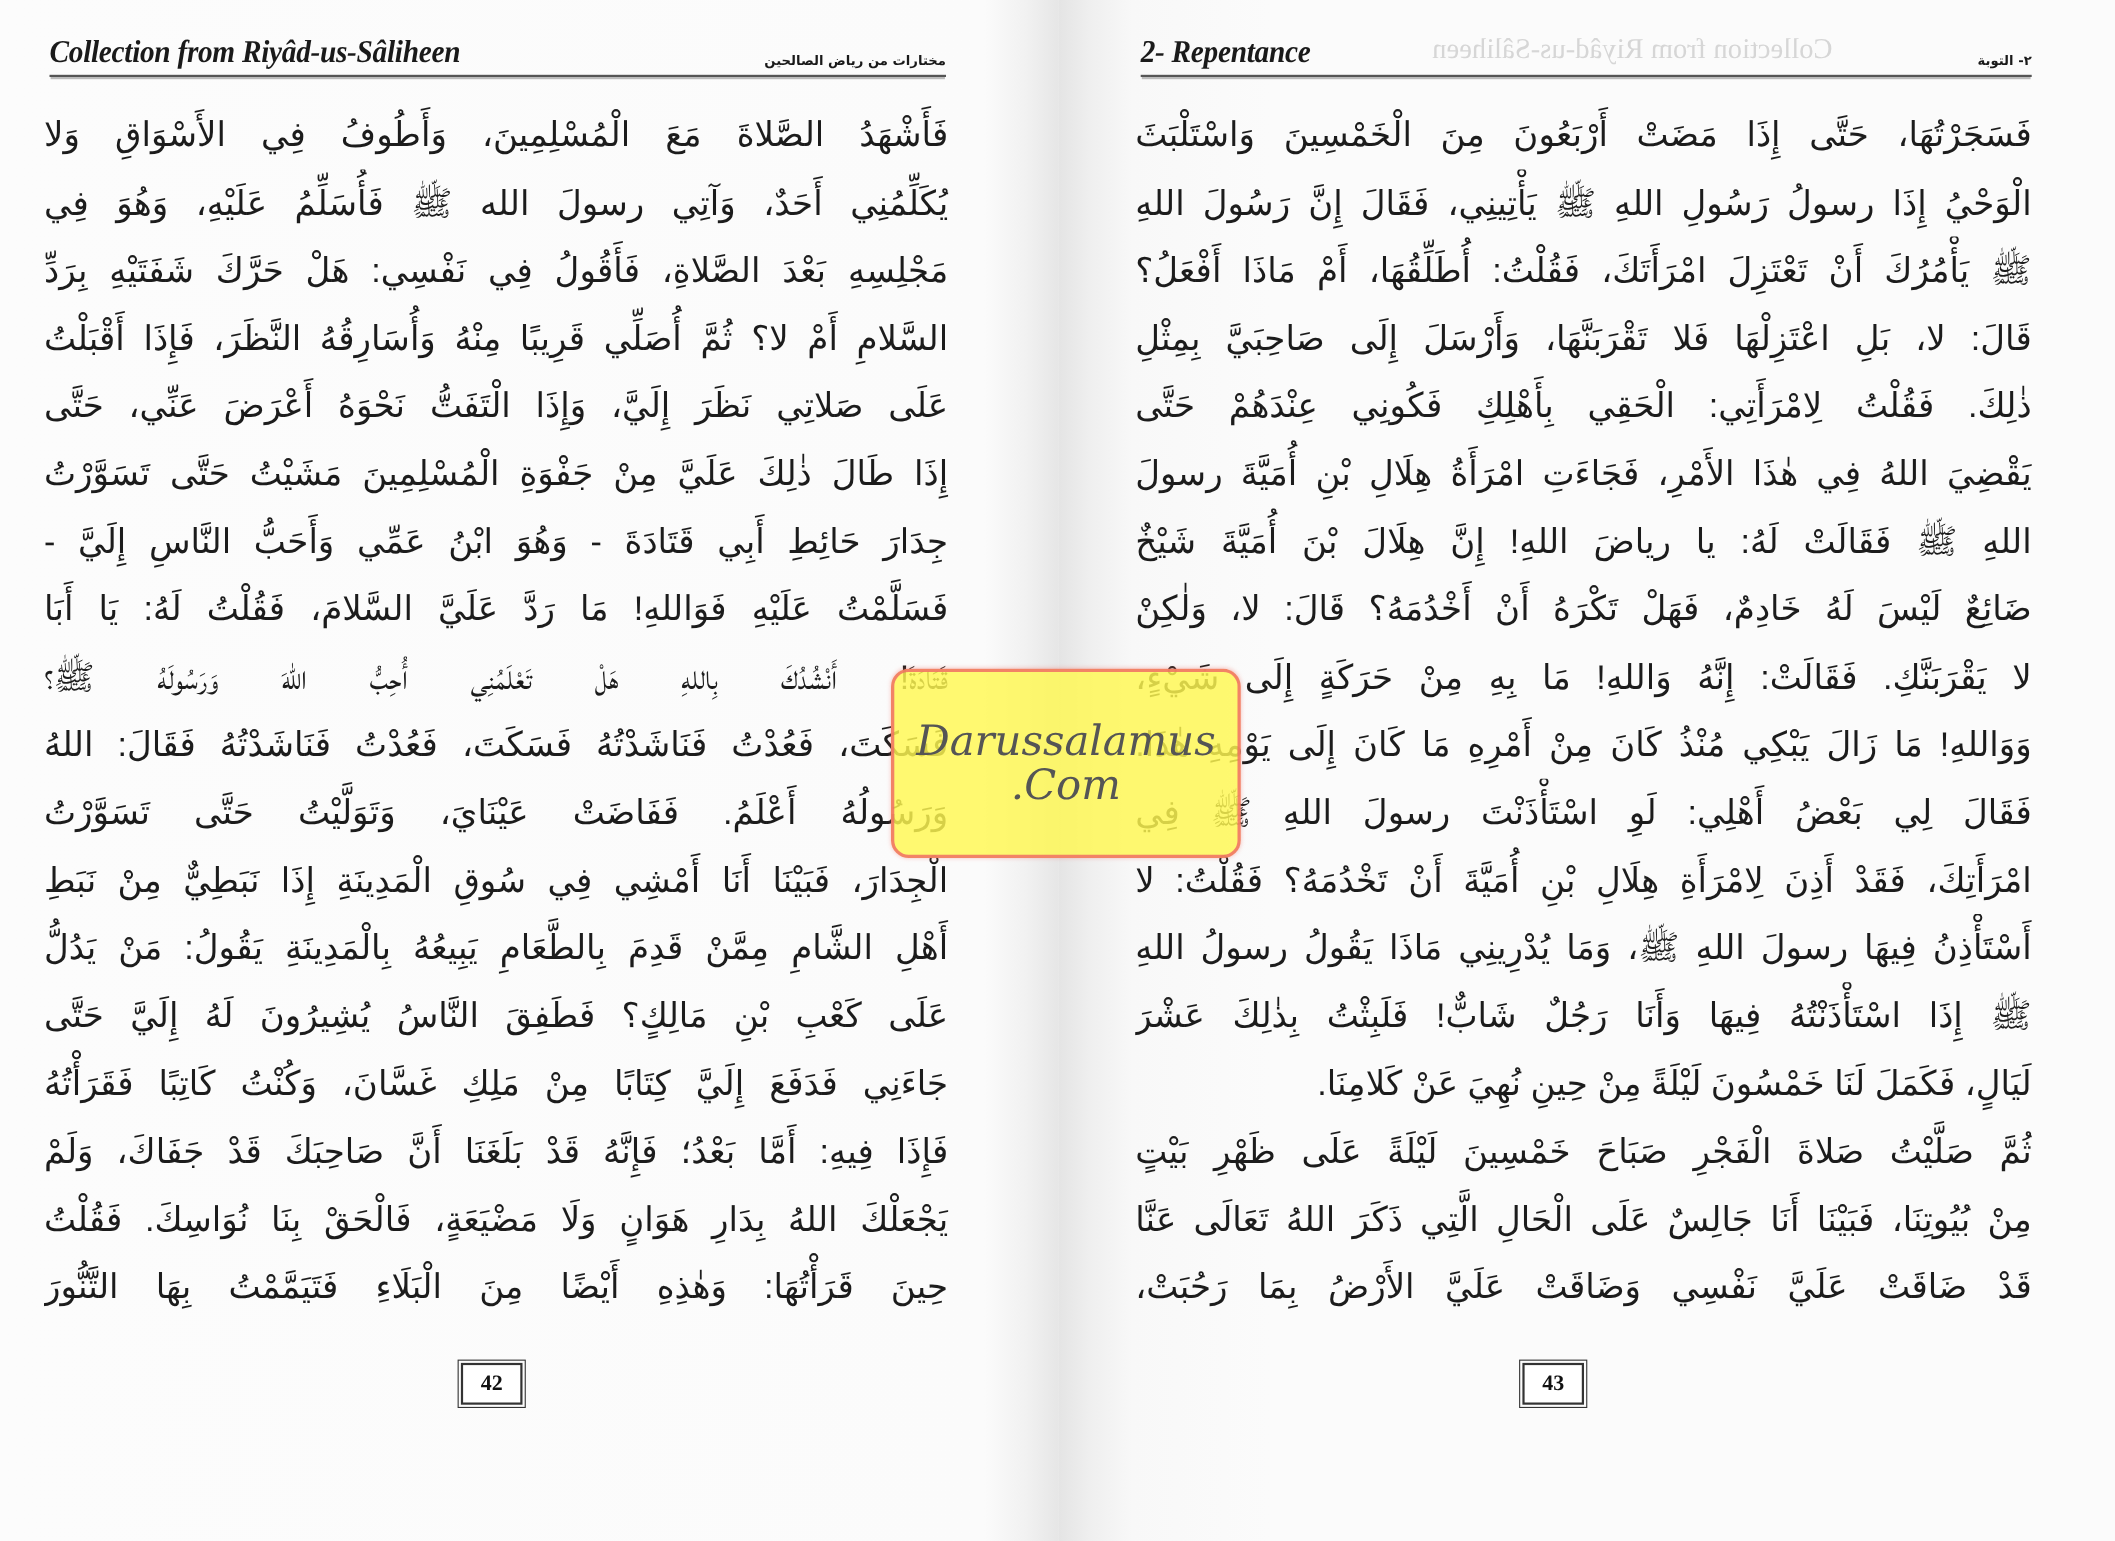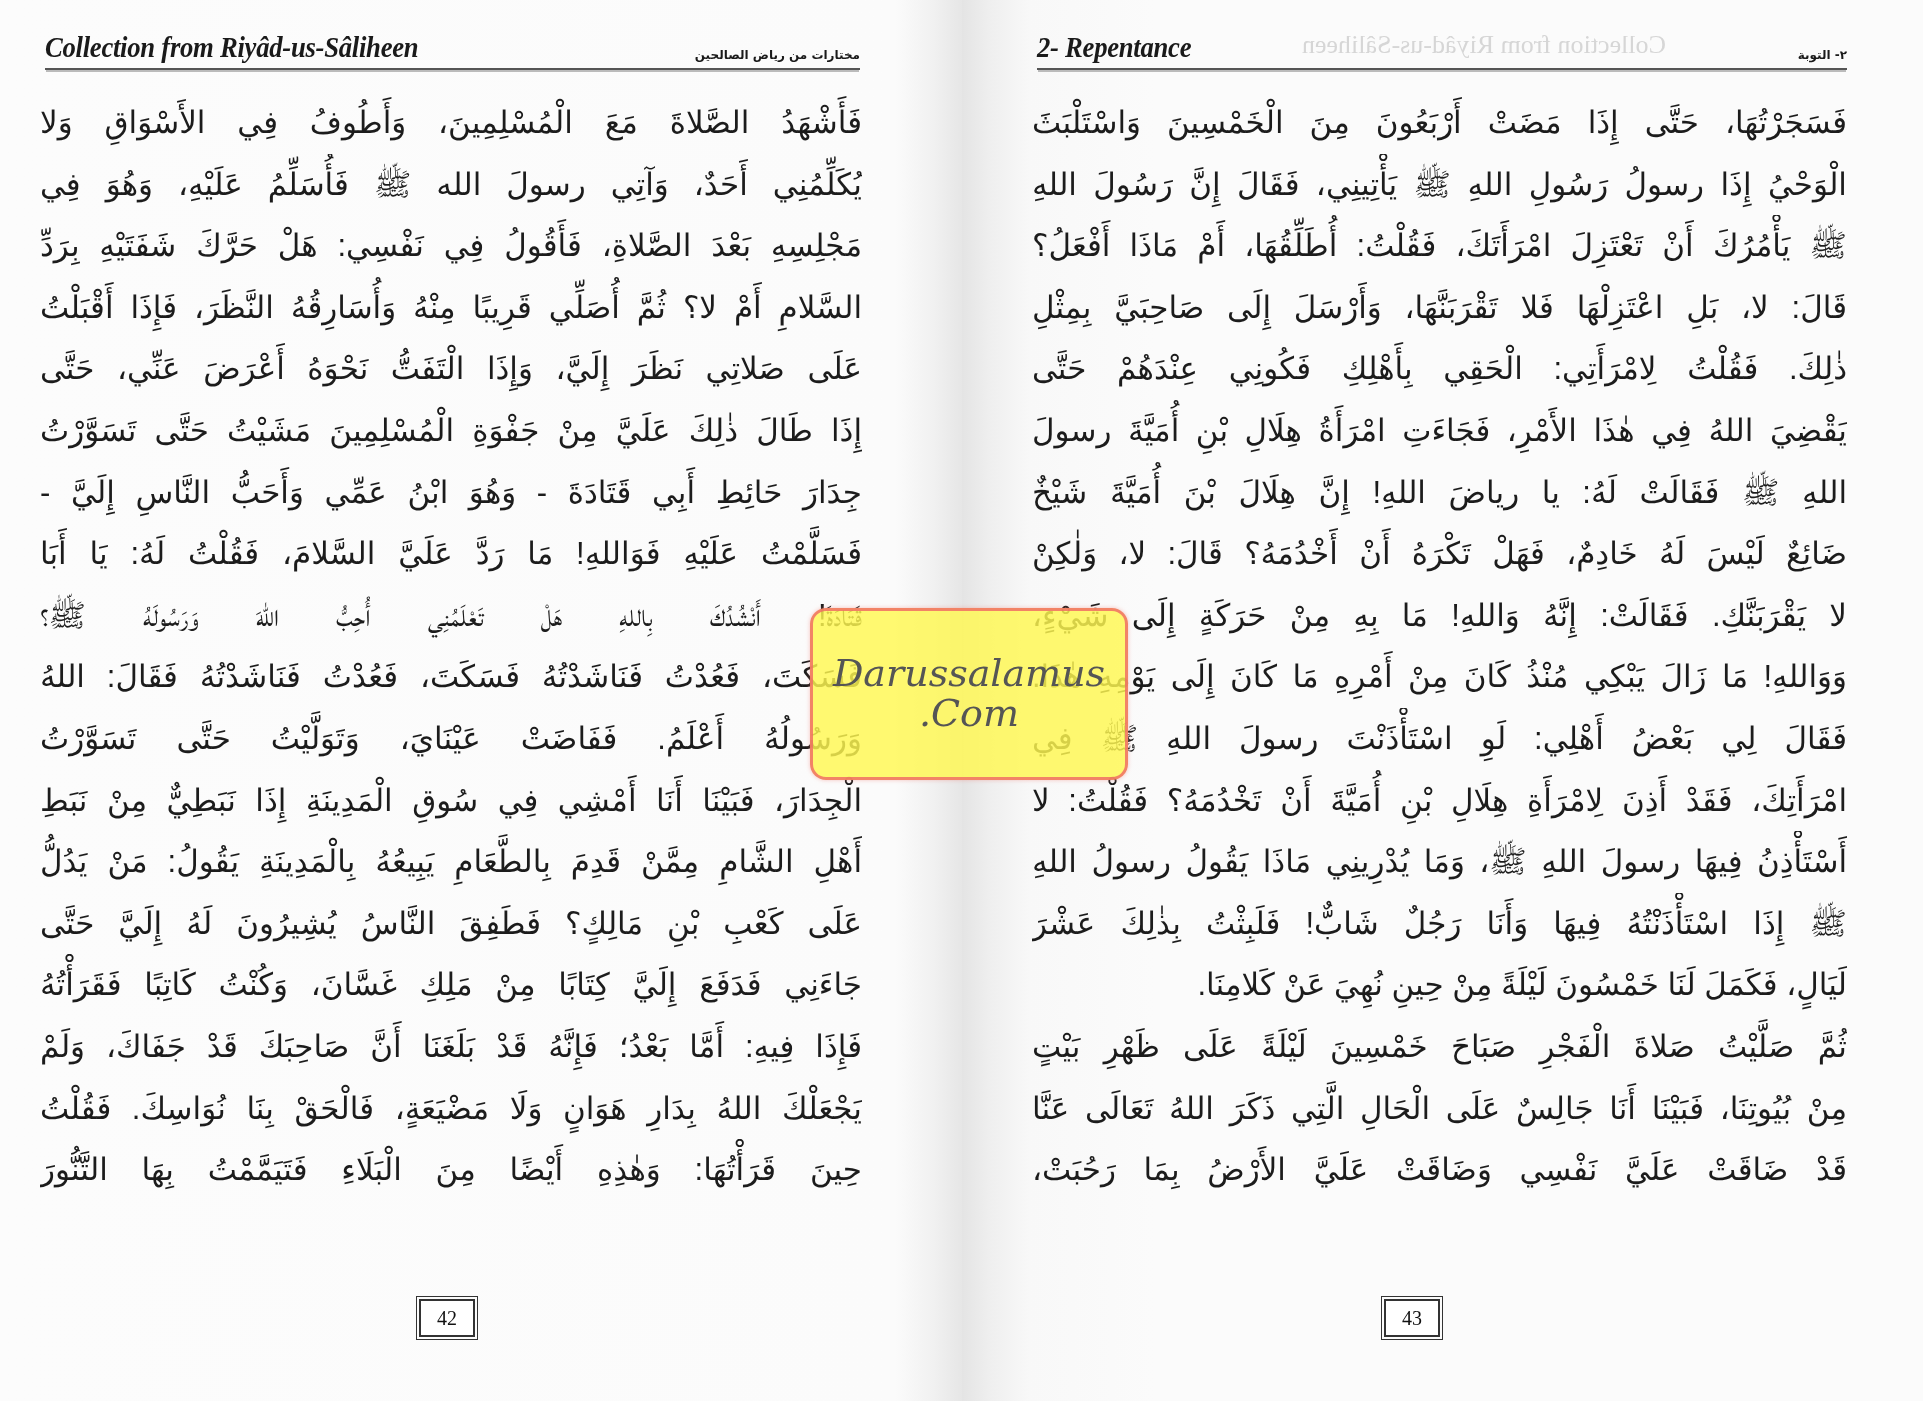--- a/index.html
+++ b/index.html
@@ -53,26 +53,26 @@
     .left .body-text { left: 40px; width: 822px; }
     .right .body-text { left: 70px; width: 815px; }
     .line {
       height: 61.6px; line-height: 61.6px;
       text-align: justify; text-align-last: justify;
       white-space: nowrap; overflow: hidden;
     }
     .line.last { text-align-last: right; }
 
     .page-number {
-      position: absolute; top: 1299px;
+      position: absolute; top: 1239px;
       width: 52px; height: 34px;
       border: 2px solid #333; outline: 1px solid #333; outline-offset: 2px;
       background: #fff;
       display: flex; align-items: center; justify-content: center;
-      font-family: "Liberation Serif", serif; font-weight: normal; font-size: 20px;
+      font-family: "Liberation Serif", serif; font-weight: bold; font-size: 20px;
       color: #111;
     }
     .left .page-number { left: 419px; }
     .right .page-number { left: 422px; }
 
     .watermark {
       position: absolute; left: 810px; top: 608px;
       width: 312px; height: 166px;
       background: rgba(255, 248, 80, 0.82);
       border: 3px solid rgba(240, 110, 100, 0.85);

